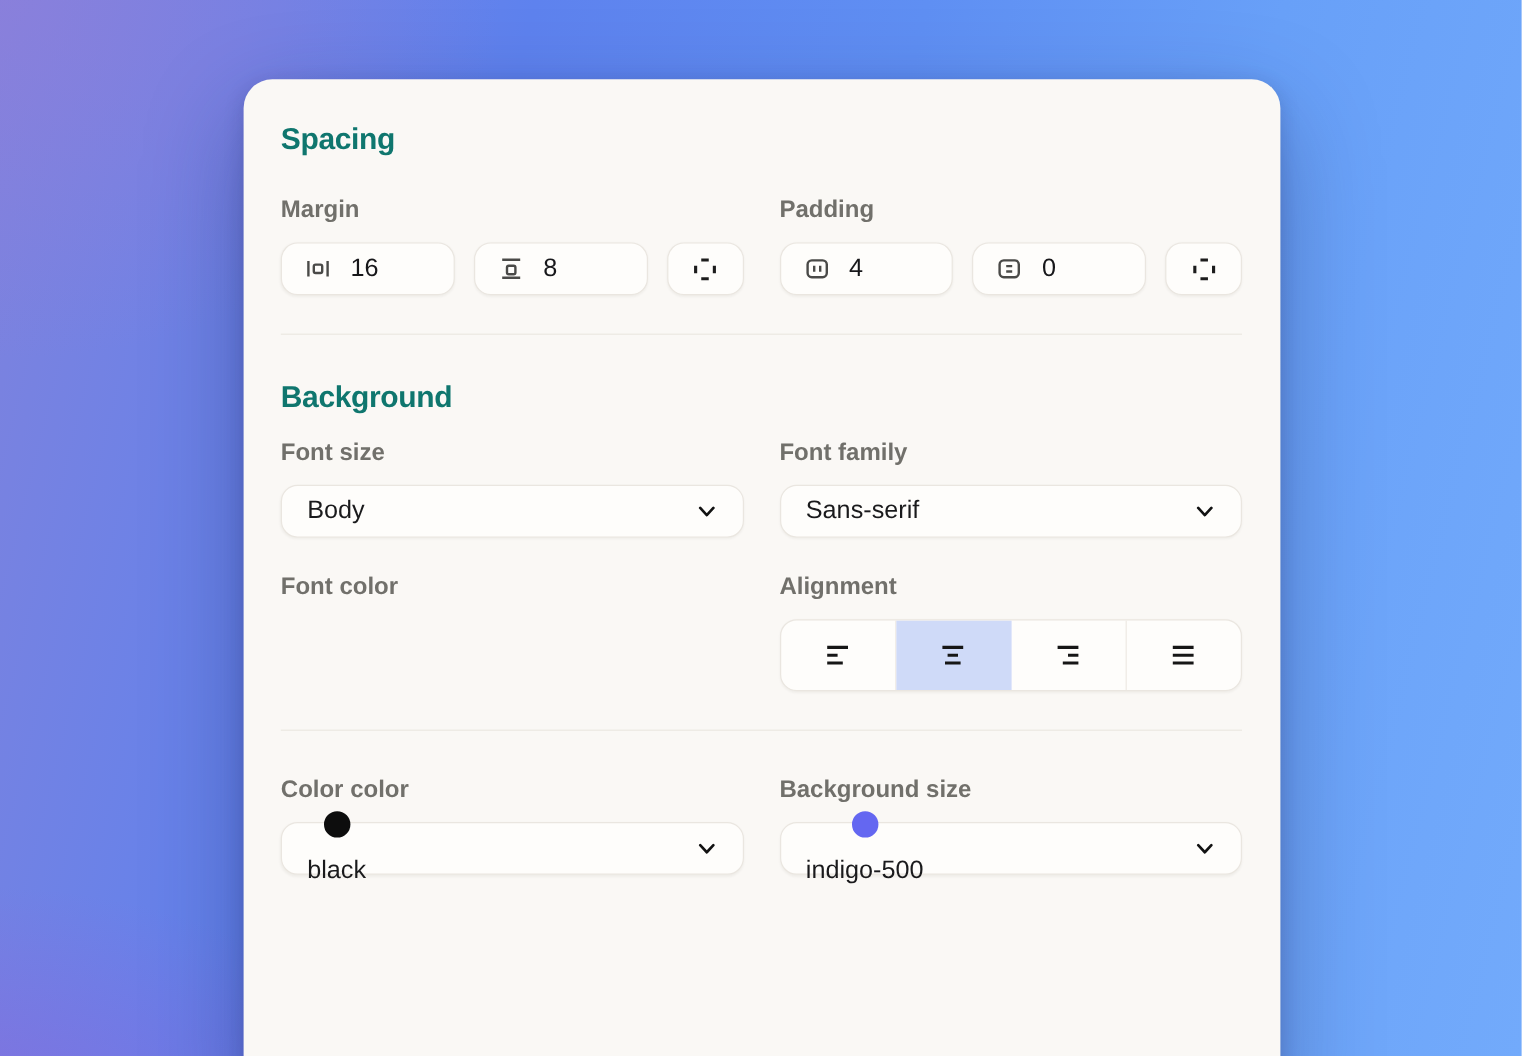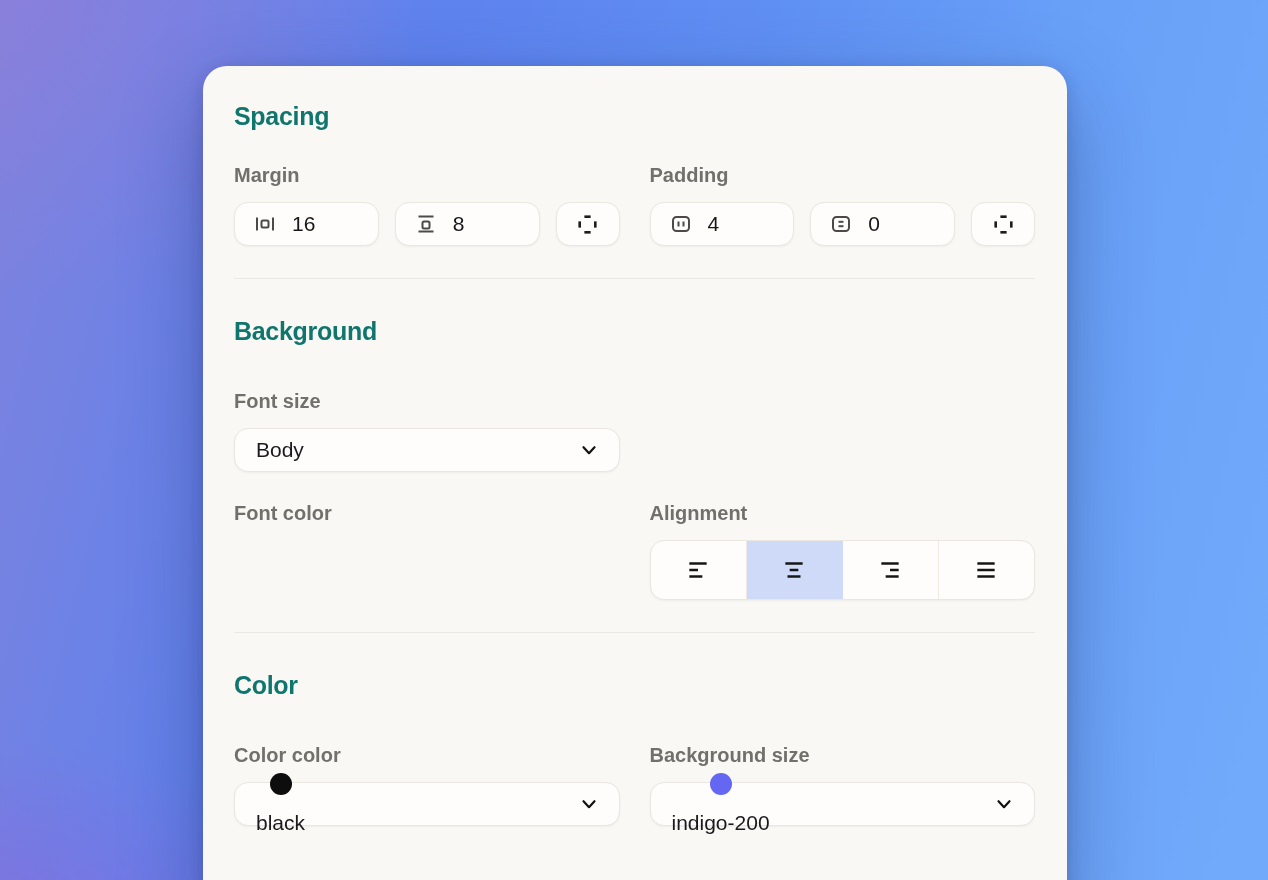--- a/index.html
+++ b/index.html
@@ -15,21 +15,21 @@
   .panel {
     position:absolute; left:203px; top:66px; width:864px; height:860px;
     background:#faf8f5; border-radius:24px;
     box-shadow:0 30px 80px rgba(25,35,90,0.35), 0 4px 16px rgba(25,35,90,0.18);
     padding:36px 32px 40px 31px;
   }
   .section-title { font-size:25px; font-weight:700; color:#0f766e; letter-spacing:-0.3px; }
   .divider { height:1px; background:#ebe8e2; border:none; margin:32px 0 38px 0; }
   .grid2 { display:grid; grid-template-columns:1fr 1fr; column-gap:30px; }
   .mt-labels { margin-top:33px; }
-  .mt-fields { margin-top:44px; }
+  .mt-fields { margin-top:20px; }
   .gap-30 { margin-top:30px; }
   .label { font-size:20px; font-weight:600; color:#71706b; margin-bottom:15px; }
   .row { display:flex; gap:16px; }
   .ctrl {
     height:44px; background:#fefdfb; border:1.5px solid #eae6e0; border-radius:14px;
     display:flex; align-items:center; box-shadow:0 1px 2px rgba(40,35,20,0.05);
     cursor:pointer;
   }
   .num-input { flex:1; padding:0 18px; gap:15px; }
   .num-input .icon { display:flex; color:#4a4a48; }
@@ -143,20 +143,31 @@
       <div class="label">Font size</div>
       <div class="ctrl select">
         <span class="sel-text">Body</span>
         <span class="chev">
           <svg width="22" height="22" viewBox="0 0 24 24">
               <polyline points="6,9 12,15.5 18,9" fill="none" stroke="currentColor" stroke-width="2.4" stroke-linecap="round" stroke-linejoin="round"></polyline>
             </svg>
         </span>
       </div>
     </div>
+    <div>
+      <div class="label">Font family</div>
+      <div class="ctrl select">
+        <span class="sel-text">Sans-serif</span>
+        <span class="chev">
+          <svg width="22" height="22" viewBox="0 0 24 24">
+              <polyline points="6,9 12,15.5 18,9" fill="none" stroke="currentColor" stroke-width="2.4" stroke-linecap="round" stroke-linejoin="round"></polyline>
+            </svg>
+        </span>
+      </div>
+    </div>
   </div>
 
   <div class="grid2 gap-30">
     <div>
       <div class="label">Font color</div>
     </div>
     <div>
       <div class="label">Alignment</div>
       <div class="seg-control">
         <div class="seg">
@@ -194,21 +205,20 @@
                 <line x1="4" y1="18" x2="20" y2="18"></line>
             </svg>
           </span>
         </div>
       </div>
     </div>
   </div>
 
   <hr class="divider">
 
-  <h2 class="section-title">Color</h2>
 
   <div class="grid2 mt-fields">
     <div>
       <div class="label">Color color</div>
       <div class="ctrl select">
         <span class="sel-left">
           <span class="swatch" style="background: rgb(13, 13, 13);"></span>
           <span class="sel-text">black</span>
         </span>
         <span class="chev">
@@ -216,21 +226,21 @@
               <polyline points="6,9 12,15.5 18,9" fill="none" stroke="currentColor" stroke-width="2.4" stroke-linecap="round" stroke-linejoin="round"></polyline>
             </svg>
         </span>
       </div>
     </div>
     <div>
       <div class="label">Background size</div>
       <div class="ctrl select">
         <span class="sel-left">
           <span class="swatch" style="background: rgb(100, 103, 241);"></span>
-          <span class="sel-text">indigo-200</span>
+          <span class="sel-text">indigo-500</span>
         </span>
         <span class="chev">
           <svg width="22" height="22" viewBox="0 0 24 24">
               <polyline points="6,9 12,15.5 18,9" fill="none" stroke="currentColor" stroke-width="2.4" stroke-linecap="round" stroke-linejoin="round"></polyline>
             </svg>
         </span>
       </div>
     </div>
   </div>
 

